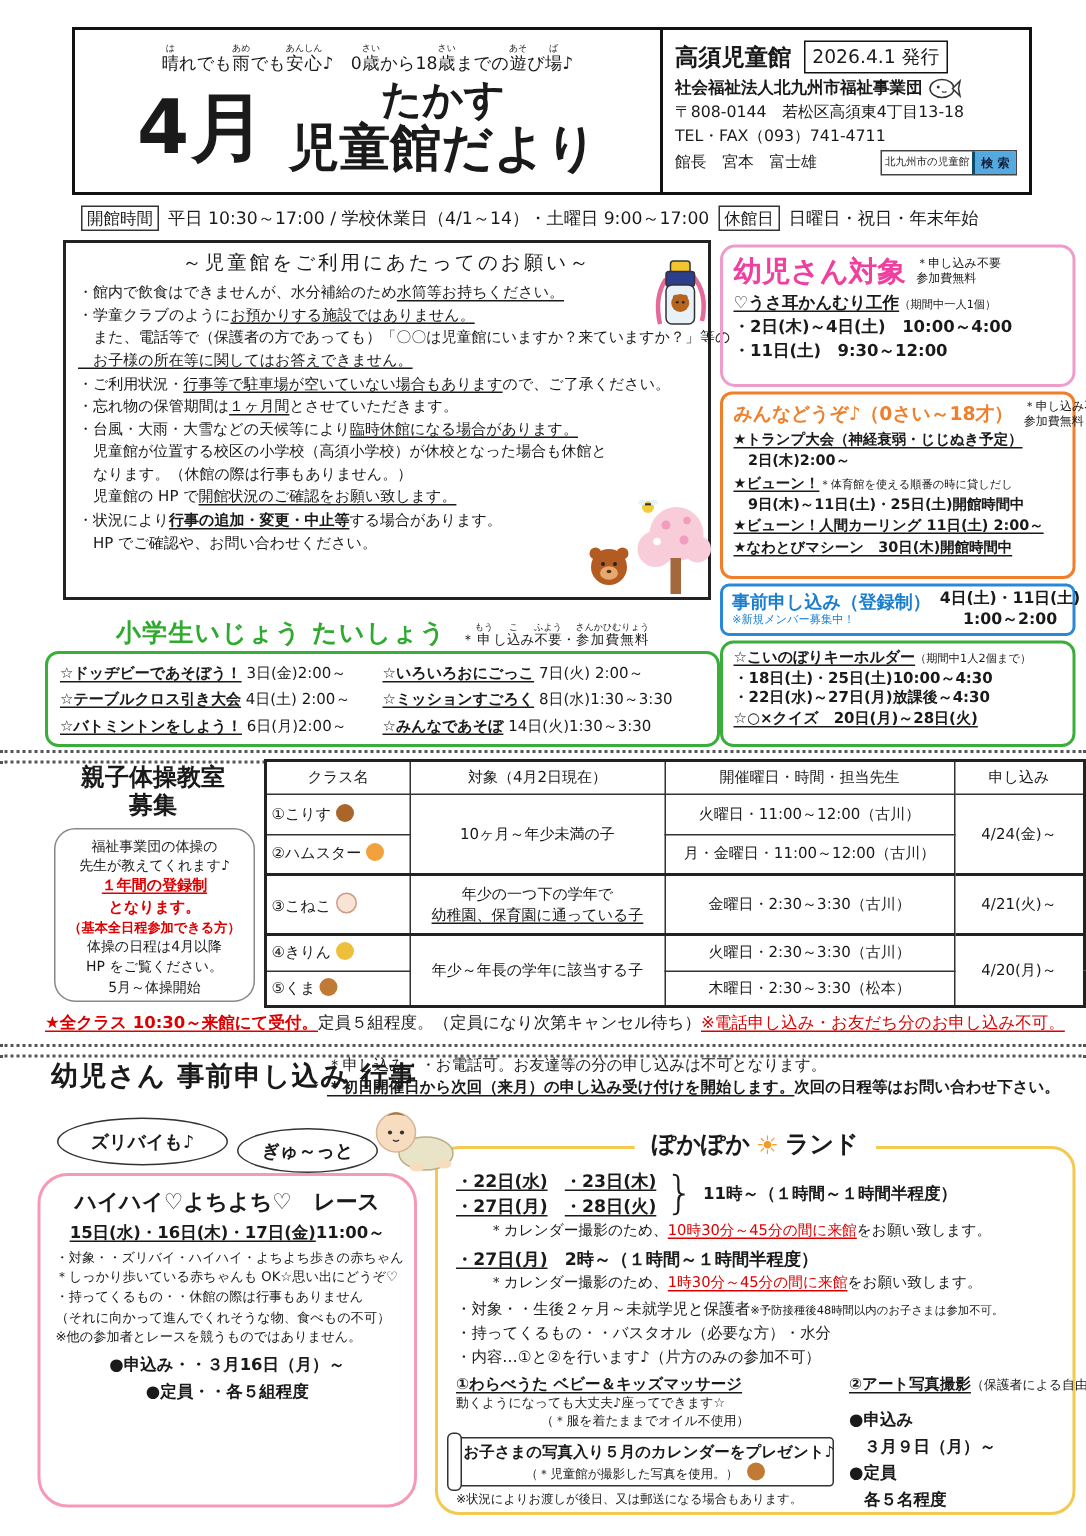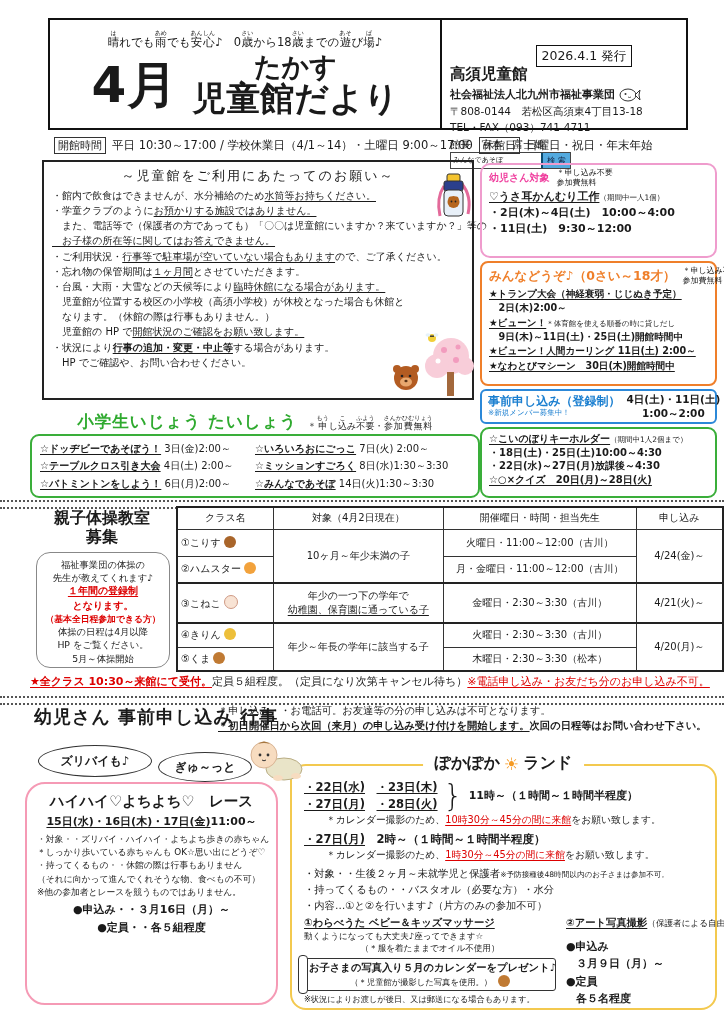--- a/index.html
+++ b/index.html
@@ -14,43 +14,43 @@
   .hdr{left:48px;top:18px;width:640px;height:112px;border:2px solid #111;display:flex;box-sizing:border-box;}
   .hdr-l{flex:1;border-right:2px solid #111;display:flex;flex-direction:column;align-items:center;justify-content:center;padding:2px 4px;box-sizing:border-box;}
   .tagline{font-size:11.5px;white-space:nowrap;}
   .title-row{display:flex;align-items:center;gap:14px;margin-top:2px;}
   .month{font-size:50px;font-weight:900;letter-spacing:1px;}
   .tcol{text-align:center;font-weight:900;line-height:1.05;}
   .t1{font-size:27px;}
   .t2{font-size:34px;}
   .hdr-r{width:244px;padding:6px 8px 3px 8px;font-size:10.5px;line-height:1.55;box-sizing:border-box;}
   .fac-row{display:flex;align-items:center;gap:8px;}
-  .fac{font-size:15.5px;font-weight:bold;margin-top:36px;}
+  .fac{font-size:15.5px;font-weight:bold;}
   .issue{border:1.5px solid #111;padding:0 5px;font-size:12.5px;white-space:nowrap;}
   .org-row{display:flex;align-items:center;gap:4px;}
   .org{font-weight:bold;font-size:11px;white-space:nowrap;}
-  .dir-row{display:flex;align-items:flex-start;justify-content:space-between;flex-direction:column;}
+  .dir-row{display:flex;align-items:flex-end;justify-content:space-between;}
   .search{border:1px solid #444;display:flex;align-items:center;height:15px;background:#fff;}
   .search-label{font-size:7px;padding:0 2px;white-space:nowrap;}
-  .search-btn{background:#54aadf;border-left:2px solid #0c4a6e;color:#102040;font-size:8px;font-weight:normal;height:15px;line-height:15px;padding:0 4px;white-space:nowrap;margin-left:36px;}
+  .search-btn{background:#54aadf;border-left:2px solid #0c4a6e;color:#102040;font-size:8px;font-weight:bold;height:15px;line-height:15px;padding:0 4px;white-space:nowrap;}
   
   .hours{left:54px;top:137px;width:664px;display:flex;align-items:center;gap:6px;font-size:11.5px;white-space:nowrap;}
   .lblbox{border:1px solid #333;padding:0 3px;font-size:11px;}
   
   .notice{left:42px;top:160px;width:432px;height:240px;border:2px solid #222;box-sizing:border-box;padding:4px 8px;font-size:10px;line-height:1.52;}
   .ntitle{text-align:center;font-size:13px;letter-spacing:2px;margin-bottom:2px;}
   .nl{white-space:nowrap;}
   
   .rbox{left:480px;width:237px;box-sizing:border-box;border-radius:10px;padding:3px 7px;}
   .pinkb{top:163px;height:95px;border:2px solid #ef9ccd;}
   .orangeb{top:261px;height:125px;border:2px solid #ef7f2a;border-radius:8px;}
   .taikob{top:389px;height:35px;border:2px solid #2b88d8;border-radius:6px;display:flex;align-items:center;gap:6px;padding:2px 6px;}
   .greenb{top:427px;height:71px;border:2px solid #3aae3a;border-radius:9px;}
   .boxhead{display:flex;align-items:center;gap:7px;}
-  .ptitle{color:#f0409f;font-weight:bold;font-size:10px;white-space:nowrap;}
+  .ptitle{color:#f0409f;font-weight:bold;font-size:19px;white-space:nowrap;}
   .otitle{color:#ef7f2a;font-weight:bold;font-size:12.5px;white-space:nowrap;}
   .headnote{font-size:8px;line-height:1.3;white-space:nowrap;}
   .pl{font-size:11px;font-weight:bold;line-height:1.45;white-space:nowrap;}
   .ol{font-size:9.6px;font-weight:bold;line-height:1.5;white-space:nowrap;}
   .smallnote{font-size:7.5px;font-weight:normal;}
   .ttitle{color:#1b7fd0;font-weight:bold;font-size:12px;line-height:1.1;white-space:nowrap;}
   .tnote{color:#1b7fd0;font-size:7.5px;}
   .tdates{font-size:10.5px;font-weight:bold;text-align:center;line-height:1.3;flex:1;white-space:nowrap;}
   .gl{font-size:10px;font-weight:bold;line-height:1.35;white-space:nowrap;}
   
@@ -151,21 +151,21 @@
               <circle cx="6.5" cy="7" r="1" fill="#333"></circle>
               <path d="M9 10 q1.5 1 3 0" stroke="#333" fill="none" stroke-width="0.8"></path>
             </svg>
         </span>
       </div>
       <div>〒808-0144　若松区高須東4丁目13-18</div>
       <div>TEL・FAX（093）741-4711</div>
       <div class="dir-row">
         <span><span>館長</span>　<span>宮本　富士雄</span></span>
         <span class="search">
-          <span class="search-label">みんなであそぼ</span>
+          <span class="search-label">北九州市の児童館</span>
           <span class="search-btn">検 索</span>
         </span>
       </div>
     </div>
   </div>
 
   <div class="abs hours">
     <span class="lblbox">開館時間</span>
     <span>平日 10:30～17:00 / 学校休業日（4/1～14）・土曜日 9:00～17:00</span>
     <span class="lblbox">休館日</span>

